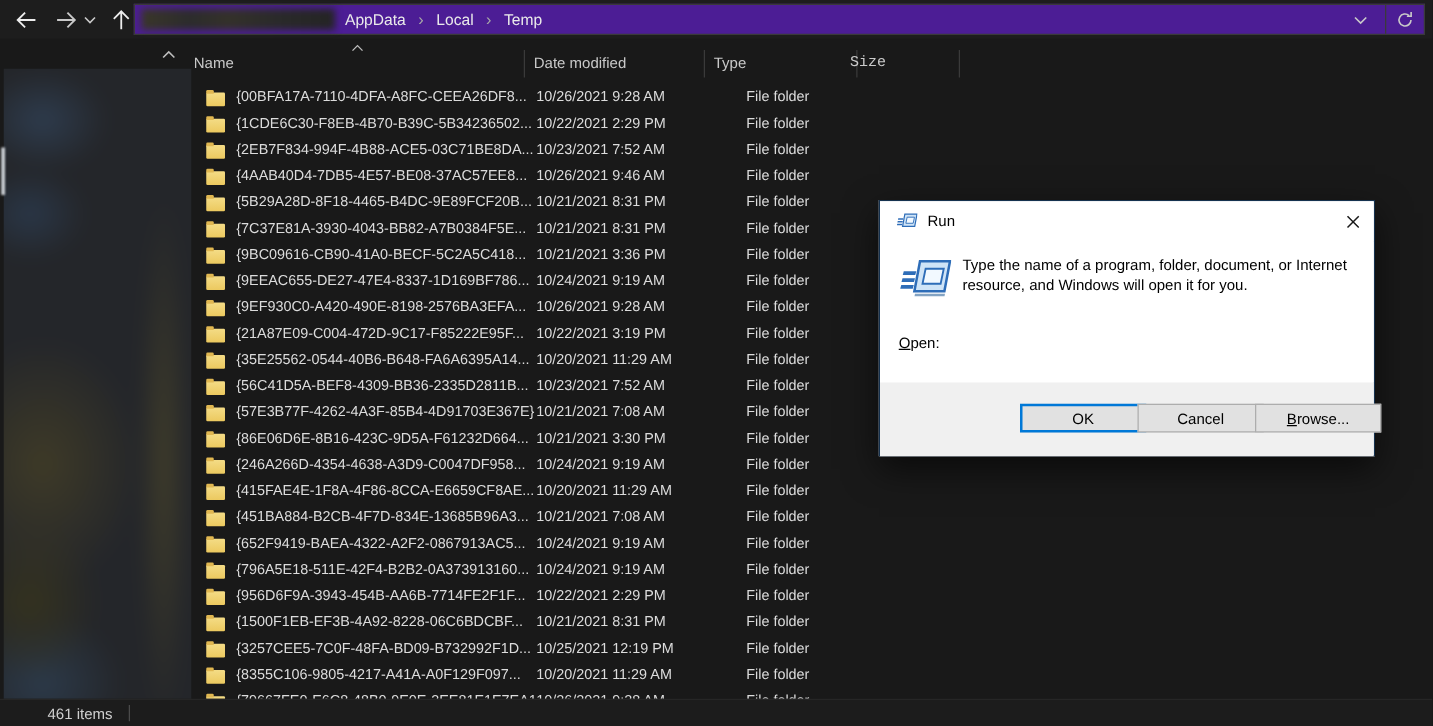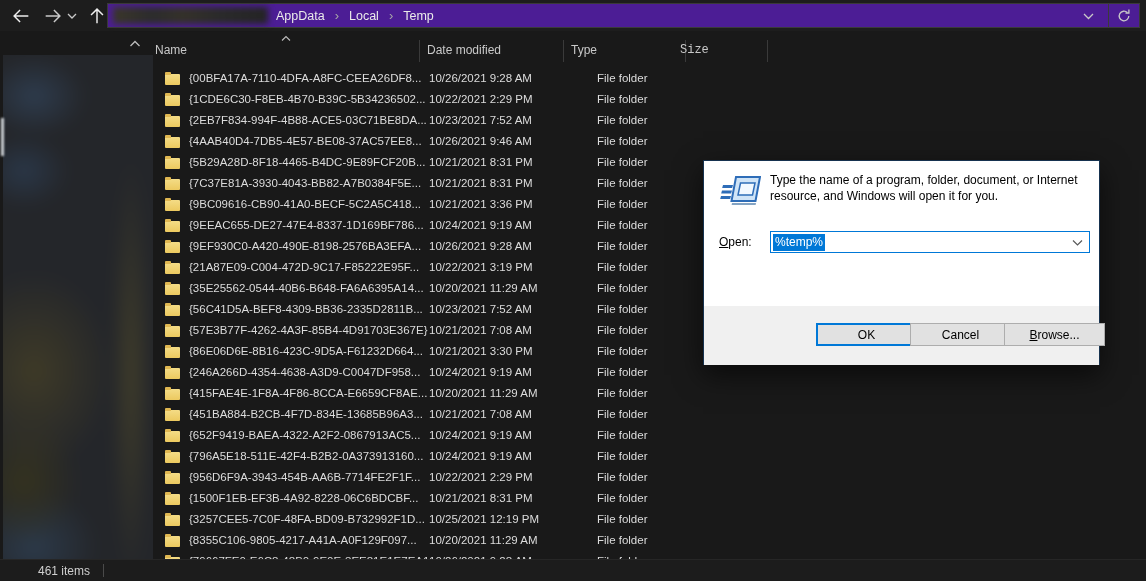--- a/index.html
+++ b/index.html
@@ -415,42 +415,53 @@
       <span class="fsize"></span>
     </div>
 </div>
 
 <div class="statusbar">
   <span class="status-count">461 items</span>
   <span class="status-div"></span>
 </div>
 
 <div class="run-dialog">
+  <div class="dlg-titlebar">
+    <span class="dlg-title-icon">
+      <svg width="17" height="14" viewBox="0 0 42 34">
+        <path d="M4 11 L14 11 L13.2 14 L3.2 14 Z" fill="#2e6db8"></path>
+        <path d="M3 16.5 L13 16.5 L12.2 19.5 L2.2 19.5 Z" fill="#2e6db8"></path>
+        <path d="M2 22 L12 22 L11.2 25 L1.2 25 Z" fill="#2e6db8"></path>
+        <path d="M17 3 L41 3 L36.5 27 L12.5 27 Z" fill="#cfe4f7" stroke="#2e6db8" stroke-width="2.4"></path>
+        <path d="M21.5 9 L36 9 L33.5 21 L19 21 Z" fill="#f2f9ff" stroke="#2e6db8" stroke-width="1.8"></path>
+      </svg>
+    </span>
+    <span class="dlg-title-text">Run</span>
+    <span class="dlg-close">
+      <span>
+        <svg width="11" height="11" viewBox="0 0 11 11" stroke="#1a1a1a" stroke-width="1.2">
+          <path d="M1 1 L10 10 M10 1 L1 10"></path>
+        </svg>
+      </span>
+    </span>
+  </div>
 
   <div class="dlg-body">
     <span class="run-big-icon">
       <svg width="42" height="34" viewBox="0 0 42 34">
         <path d="M4 11 L14 11 L13.2 14 L3.2 14 Z" fill="#2e6db8"></path>
         <path d="M3 16.5 L13 16.5 L12.2 19.5 L2.2 19.5 Z" fill="#2e6db8"></path>
         <path d="M2 22 L12 22 L11.2 25 L1.2 25 Z" fill="#2e6db8"></path>
         <path d="M13 29 L37 29 L36.6 31 L12.6 31 Z" fill="#1d5791" opacity="0.55"></path>
         <path d="M17 3 L41 3 L36.5 27 L12.5 27 Z" fill="#cfe4f7" stroke="#2e6db8" stroke-width="2"></path>
         <path d="M21.5 9 L36 9 L33.5 21 L19 21 Z" fill="#f2f9ff" stroke="#2e6db8" stroke-width="1.5"></path>
       </svg>
     </span>
     <div class="dlg-msg">Type the name of a program, folder, document, or Internet resource, and Windows will open it for you.</div>
     <label class="open-label"><span class="u">O</span><span>pen:</span></label>
-    <div class="combo">
-      <span class="combo-value">%temp%</span>
-      <span class="combo-chevron">
-        <svg width="11" height="8" viewBox="0 0 11 8" fill="none" stroke="#5a5a5a" stroke-width="1.2">
-          <path d="M1 1.5 L5.5 6 L10 1.5"></path>
-        </svg>
-      </span>
-    </div>
   </div>
 
   <div class="dlg-footer">
     <div class="dlg-btn btn-ok">OK</div>
     <div class="dlg-btn btn-cancel">Cancel</div>
     <div class="dlg-btn btn-browse">
         <span><span class="u">B</span><span>rowse...</span></span>
       </div>
   </div>
 </div>

